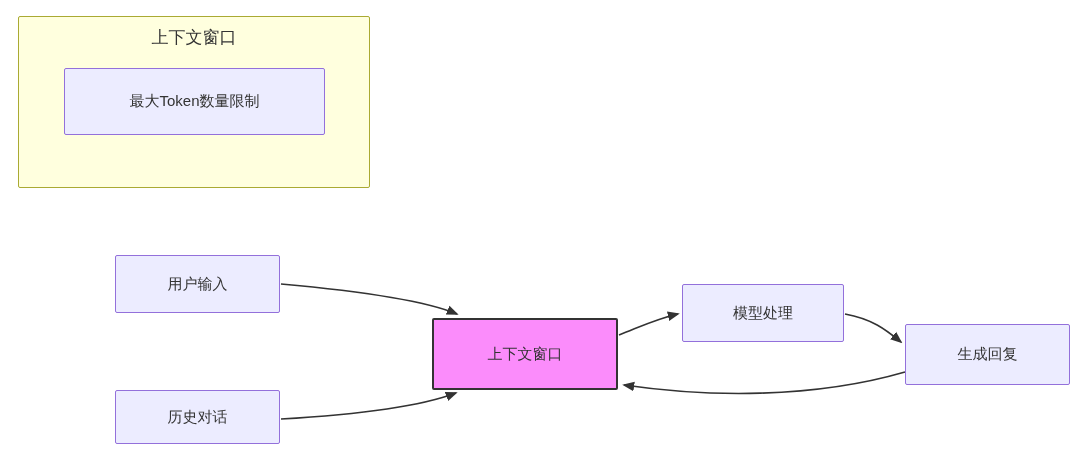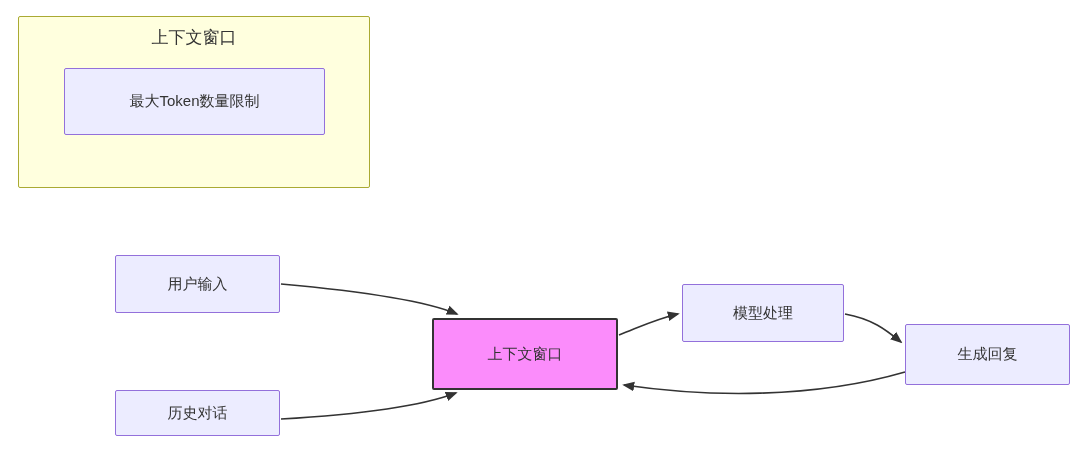--- a/index.html
+++ b/index.html
@@ -51,21 +51,21 @@
     background: var(--node-fill, #ECECFF);
     border: 1px solid var(--node-border, #9370DB);
     border-radius: 2px;
     font-size: 15px;
     color: var(--text-color, #333333);
     text-align: center;
   }
 
   .node.inner-node   { left: 64px;  top: 68px;  width: 261px; height: 67px; }
   .node.user-input   { left: 115px; top: 255px; width: 165px; height: 58px; }
-  .node.history      { left: 115px; top: 390px; width: 165px; height: 46px; }
+  .node.history      { left: 115px; top: 390px; width: 165px; height: 54px; }
   .node.model-proc   { left: 682px; top: 284px; width: 162px; height: 58px; }
   .node.gen-reply    { left: 905px; top: 324px; width: 165px; height: 61px; }
 
   .node.highlight {
     left: 432px; top: 318px; width: 186px; height: 72px;
     background: var(--highlight-fill, #FB8CFB);
     border: 2.5px solid var(--highlight-border, #333333);
     border-radius: 2px;
   }
 </style>

